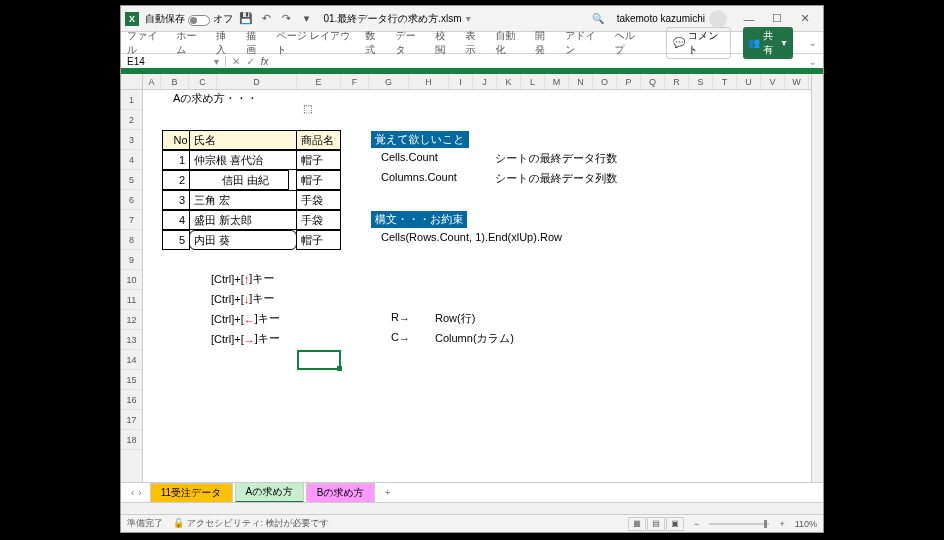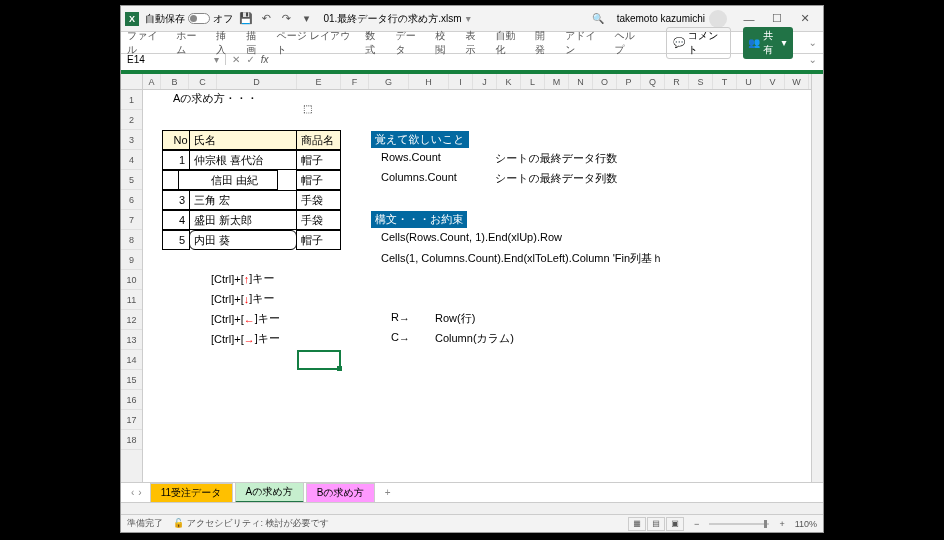--- a/index.html
+++ b/index.html
@@ -1,37 +1,37 @@
 <!DOCTYPE html>
 <html><head>
   <meta charset="utf-8">
   <style>
     * { margin: 0; padding: 0; box-sizing: border-box; font-family: 'Meiryo UI', 'MS PGothic', sans-serif; }
     body { background: #000; display: flex; justify-content: center; align-items: flex-start; width: 944px; height: 540px; }
     .excel-window { width: 704px; height: 528px; background: #fff; border: 1px solid #999; margin-top: 5px; display: flex; flex-direction: column; }
     .titlebar { height: 26px; background: #f3f3f3; display: flex; align-items: center; padding: 0 4px; font-size: 10px; border-bottom: 1px solid #d0d0d0; }
     .excel-icon { width: 14px; height: 14px; background: #217346; color: #fff; display: flex; align-items: center; justify-content: center; font-size: 9px; font-weight: bold; margin-right: 6px; }
     .titlebar-text { display: flex; align-items: center; gap: 6px; }
-    .autosave-toggle { display: inline-flex; align-items: center; gap: 3px; }
+    .autosave-toggle { display: inline-flex; align-items: flex-end; gap: 3px; }
     .toggle-switch { width: 22px; height: 11px; border: 1px solid #888; border-radius: 6px; position: relative; background: #fff; }
     .toggle-switch::after { content: ''; position: absolute; left: 1px; top: 1px; width: 7px; height: 7px; background: #888; border-radius: 50%; }
     .qat-icon { width: 14px; height: 14px; display: inline-flex; align-items: center; justify-content: center; color: #555; font-size: 11px; }
     .filename-area { margin-left: 10px; display: flex; align-items: center; gap: 4px; }
     .titlebar-spacer { flex: 1; }
     .search-area { display: flex; align-items: center; gap: 4px; color: #666; }
     .user-area { margin-left: 12px; display: flex; align-items: center; gap: 4px; }
     .avatar { width: 18px; height: 18px; border-radius: 50%; background: #e0e0e0; }
     .window-controls { display: flex; margin-left: 8px; }
     .win-btn { width: 28px; height: 20px; display: flex; align-items: center; justify-content: center; font-size: 11px; color: #555; }
     .ribbon-tabs { height: 22px; background: #fff; display: flex; align-items: center; padding: 0 6px; font-size: 10px; gap: 12px; border-bottom: 1px solid #d0d0d0; }
     .ribbon-tab { color: #555; cursor: pointer; }
     .ribbon-spacer { flex: 1; }
     .comment-btn { border: 1px solid #ccc; padding: 1px 6px; border-radius: 3px; display: flex; align-items: center; gap: 2px; }
     .share-btn { background: #217346; color: #fff; padding: 2px 6px; border-radius: 3px; display: flex; align-items: center; gap: 2px; }
-    .formula-bar { height: 20px; display: flex; align-items: flex-start; border-bottom: 4px solid #15803d; font-size: 10px; }
+    .formula-bar { height: 20px; display: flex; align-items: center; border-bottom: 6px solid #15803d; font-size: 10px; }
     .name-box { width: 105px; border-right: 1px solid #ccc; padding: 0 6px; display: flex; align-items: center; }
     .name-box-dd { margin-left: auto; color: #888; }
     .fx-controls { display: flex; align-items: center; gap: 6px; padding: 0 6px; color: #888; }
     .fx-label { font-style: italic; color: #555; }
     .grid-container { flex: 1; display: flex; overflow: hidden; }
     .row-headers { width: 22px; background: #f0f0f0; border-right: 1px solid #ccc; }
     .corner-cell { height: 16px; border-bottom: 1px solid #ccc; background: #f0f0f0; }
     .row-header { height: 20px; border-bottom: 1px solid #e0e0e0; font-size: 9px; color: #555; display: flex; align-items: center; justify-content: center; }
     .grid-main { flex: 1; position: relative; overflow: hidden; }
     .col-headers { height: 16px; display: flex; background: #f0f0f0; border-bottom: 1px solid #ccc; }
@@ -197,21 +197,21 @@
 
         <div class="table-cell table-header-cell" style="left:19px; top:40px; width:28px; justify-content:center;padding-left:13px;">No</div>
         <div class="table-cell table-header-cell" style="left:46px; top:40px; width:108px;">氏名</div>
         <div class="table-cell table-header-cell" style="left:153px; top:40px; width:45px;text-align:center;">商品名</div>
 
         <div id="table-rows-container">
             <div class="table-cell" style="left: 19px; top: 60px; width: 28px; justify-content: flex-end;">1</div>
             <div class="table-cell" style="left: 46px; top: 60px; width: 108px;">仲宗根 喜代治</div>
             <div class="table-cell" style="left: 153px; top: 60px; width: 45px;">帽子</div>
             <div class="table-cell" style="left: 19px; top: 80px; width: 28px; justify-content: flex-end;">2</div>
-            <div class="table-cell" style="left: 35px; top: 80px; width: 100px; padding-left: 32px;">信田 由紀</div>
+            <div class="table-cell" style="left: 46px; top: 80px; width: 100px; padding-left: 32px;">信田 由紀</div>
             <div class="table-cell" style="left: 153px; top: 80px; width: 45px;">帽子</div>
             <div class="table-cell" style="left: 19px; top: 100px; width: 28px; justify-content: flex-end;">3</div>
             <div class="table-cell" style="left: 46px; top: 100px; width: 108px;">三角 宏</div>
             <div class="table-cell" style="left: 153px; top: 100px; width: 45px;">手袋</div>
             <div class="table-cell" style="left: 19px; top: 120px; width: 28px; justify-content: flex-end;">4</div>
             <div class="table-cell" style="left: 46px; top: 120px; width: 130px;">盛田 新太郎</div>
             <div class="table-cell" style="left: 153px; top: 120px; width: 45px;">手袋</div>
             <div class="table-cell" style="left: 19px; top: 140px; width: 28px; justify-content: flex-end;">5</div>
             <div class="table-cell" style="left: 46px; top: 140px; width: 108px; border-radius: 6px;">内田 葵</div>
             <div class="table-cell" style="left: 153px; top: 140px; width: 45px;">帽子</div>
@@ -236,30 +236,29 @@
             <div class="cell-content" style="left: 68px; top: 241px;">
               <span>[Ctrl]+[</span>
               <span class="red-text">→</span>
               <span>]キー</span>
             </div>
           </div>
 
         <div class="cell-content" style="left:228px; top:41px;">
             <span class="red-bg">覚えて欲しいこと</span>
           </div>
-        <div class="cell-content" style="left:238px; top:61px;">Rows.Count</div>
+        <div class="cell-content" style="left:238px; top:61px;">Cells.Count</div>
         <div class="cell-content" style="left:352px; top:61px;">シートの最終データ行数</div>
         <div class="cell-content" style="left:238px; top:81px;">Columns.Count</div>
         <div class="cell-content" style="left:352px; top:81px;">シートの最終データ列数</div>
 
         <div class="cell-content" style="left:228px; top:121px;">
             <span class="red-bg">構文・・・お約束</span>
           </div>
         <div class="cell-content" style="left:238px; top:141px;">Cells(Rows.Count, 1).End(xlUp).Row</div>
-        <div class="cell-content" style="left:238px; top:161px;">Cells(1, Columns.Count).End(xlToLeft).Column 'Fin列基ｈ</div>
 
         <div class="cell-content" style="left:248px; top:221px;">R→</div>
         <div class="cell-content" style="left:292px; top:221px;">Row(行)</div>
         <div class="cell-content" style="left:248px; top:241px;">C→</div>
         <div class="cell-content" style="left:292px; top:241px;">Column(カラム)</div>
 
         <div class="selected-cell" style="left:154px; top:260px; width:44px; height:20px;"></div>
       </div>
     </div>
     <div class="scrollbar-v"></div>

